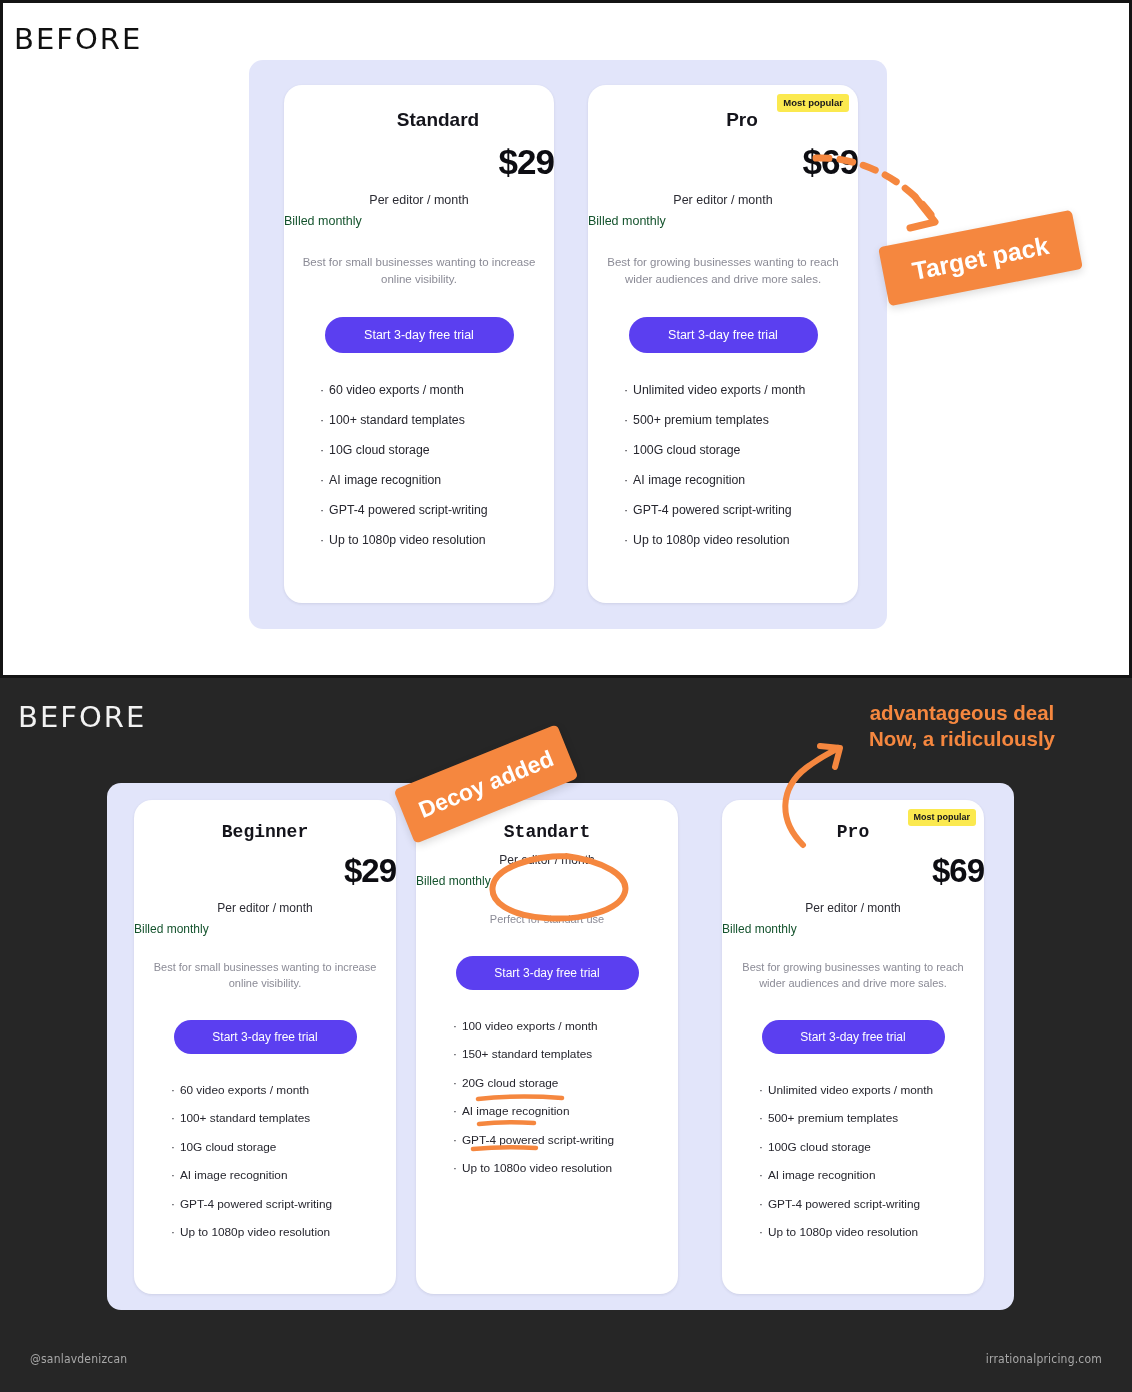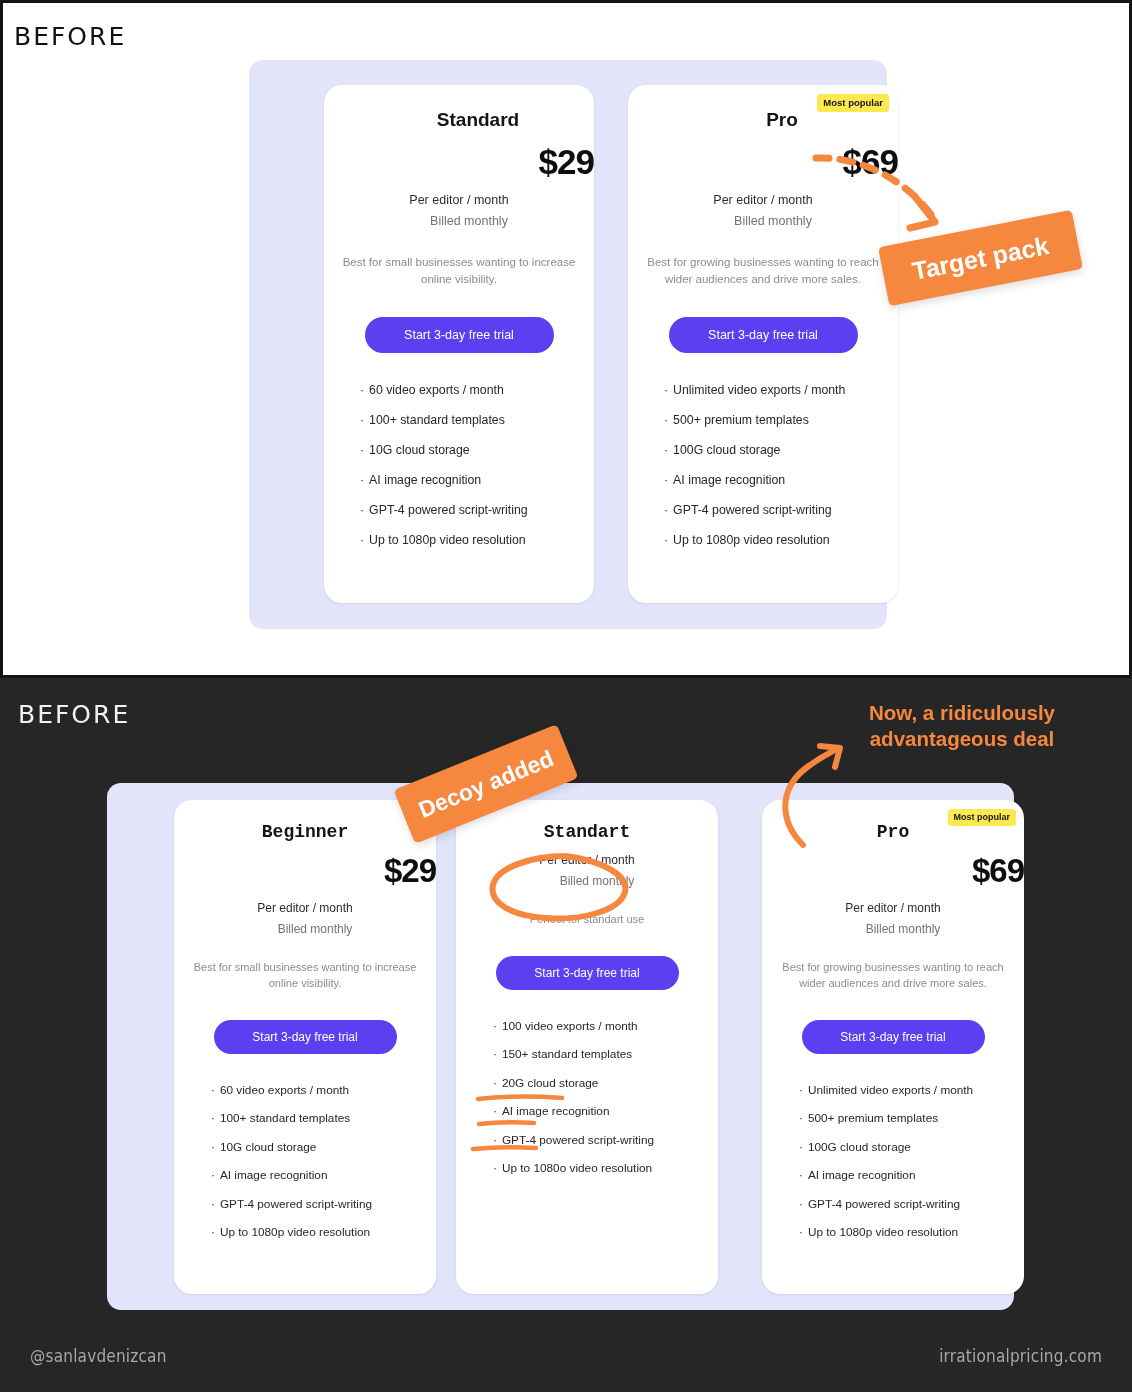--- a/index.html
+++ b/index.html
@@ -19,61 +19,58 @@
     background: #ffffff;
     border: 3px solid #141414;
     border-top-width: 3px;
     overflow: hidden;
   }
   .panel-label {
     position: absolute;
     font-family: "DejaVu Sans", sans-serif;
     font-weight: 400;
     letter-spacing: 2px;
-    font-size: 25px;
+    font-size: 29px;
   }
   .label-before { left: 14px; top: 22px; color: #111; }
   .label-after  { left: 18px; top: 700px; color: #f2f2f2; z-index: 6; }
 
   
   .pricing-wrap {
     position: absolute;
     background: #e2e5fa;
     border-radius: 14px;
   }
   .wrap-before { left: 246px; top: 57px; width: 638px; height: 569px; }
   .wrap-after  { left: 107px; top: 783px; width: 907px; height: 527px; }
 
   .card {
     position: absolute;
     background: #ffffff;
     border-radius: 18px;
     box-shadow: 0 1px 3px rgba(30,30,60,.10);
-    margin-left: 40px;
   }
 
   .card-title {
     text-align: center;
     font-weight: bold;
     color: #14141b;
   }
   .card-price {
     text-align: right;
     font-weight: bold;
     color: #0d0d12;
     letter-spacing: -1px;
   }
   .card-per {
     text-align: center;
     color: #2b2b33;
   }
   .card-billed {
-    text-align: center;
-    color: #737373;
-    padding-left: 20px;
+    color: #14532d;
   }
   .card-desc {
     text-align: center;
     color: #8b8b96;
     line-height: 1.45;
   }
   .cta {
     display: block;
     background: #5b3ff0;
     color: #fff;
@@ -176,21 +173,21 @@
     width: 1132px; height: 1392px;
     pointer-events: none;
     z-index: 9;
   }
 
   
   .footer-text {
     position: absolute;
     bottom: 26px;
     font-family: "DejaVu Sans Condensed", "DejaVu Sans", sans-serif;
-    font-size: 17px;
+    font-size: 12px;
     color: #a8a8a8;
     letter-spacing: .2px;
   }
   #footer-handle { left: 30px; }
   #footer-site { right: 30px; }
 </style>
 </head>
 <body>
 
 <div class="panel-before">
@@ -293,22 +290,22 @@
         <li><span class="dot">·</span><span>GPT-4 powered script-writing</span></li>
         <li><span class="dot">·</span><span>Up to 1080p video resolution</span></li>
       </ul>
   </div>
 
 </div>
 
 <div class="sticker" id="sticker-decoy">Decoy added</div>
 
 <div id="annot-headline">
+  <div>advantageous deal</div>
   <div>Now, a ridiculously</div>
-  <div>advantageous deal</div>
 </div>
 
 <svg class="overlay" viewBox="0 0 1132 1392">
 
   <g>
     <path d="M816,158 C862,156 908,182 932,216" stroke="#F5873F" stroke-width="7" fill="none" stroke-linecap="round" stroke-dasharray="13 11"></path>
     <path d="M916,198 L935,222 L910,228" stroke="#F5873F" stroke-width="7" fill="none" stroke-linecap="round" stroke-linejoin="round"></path>
   </g>
 
   <g>

